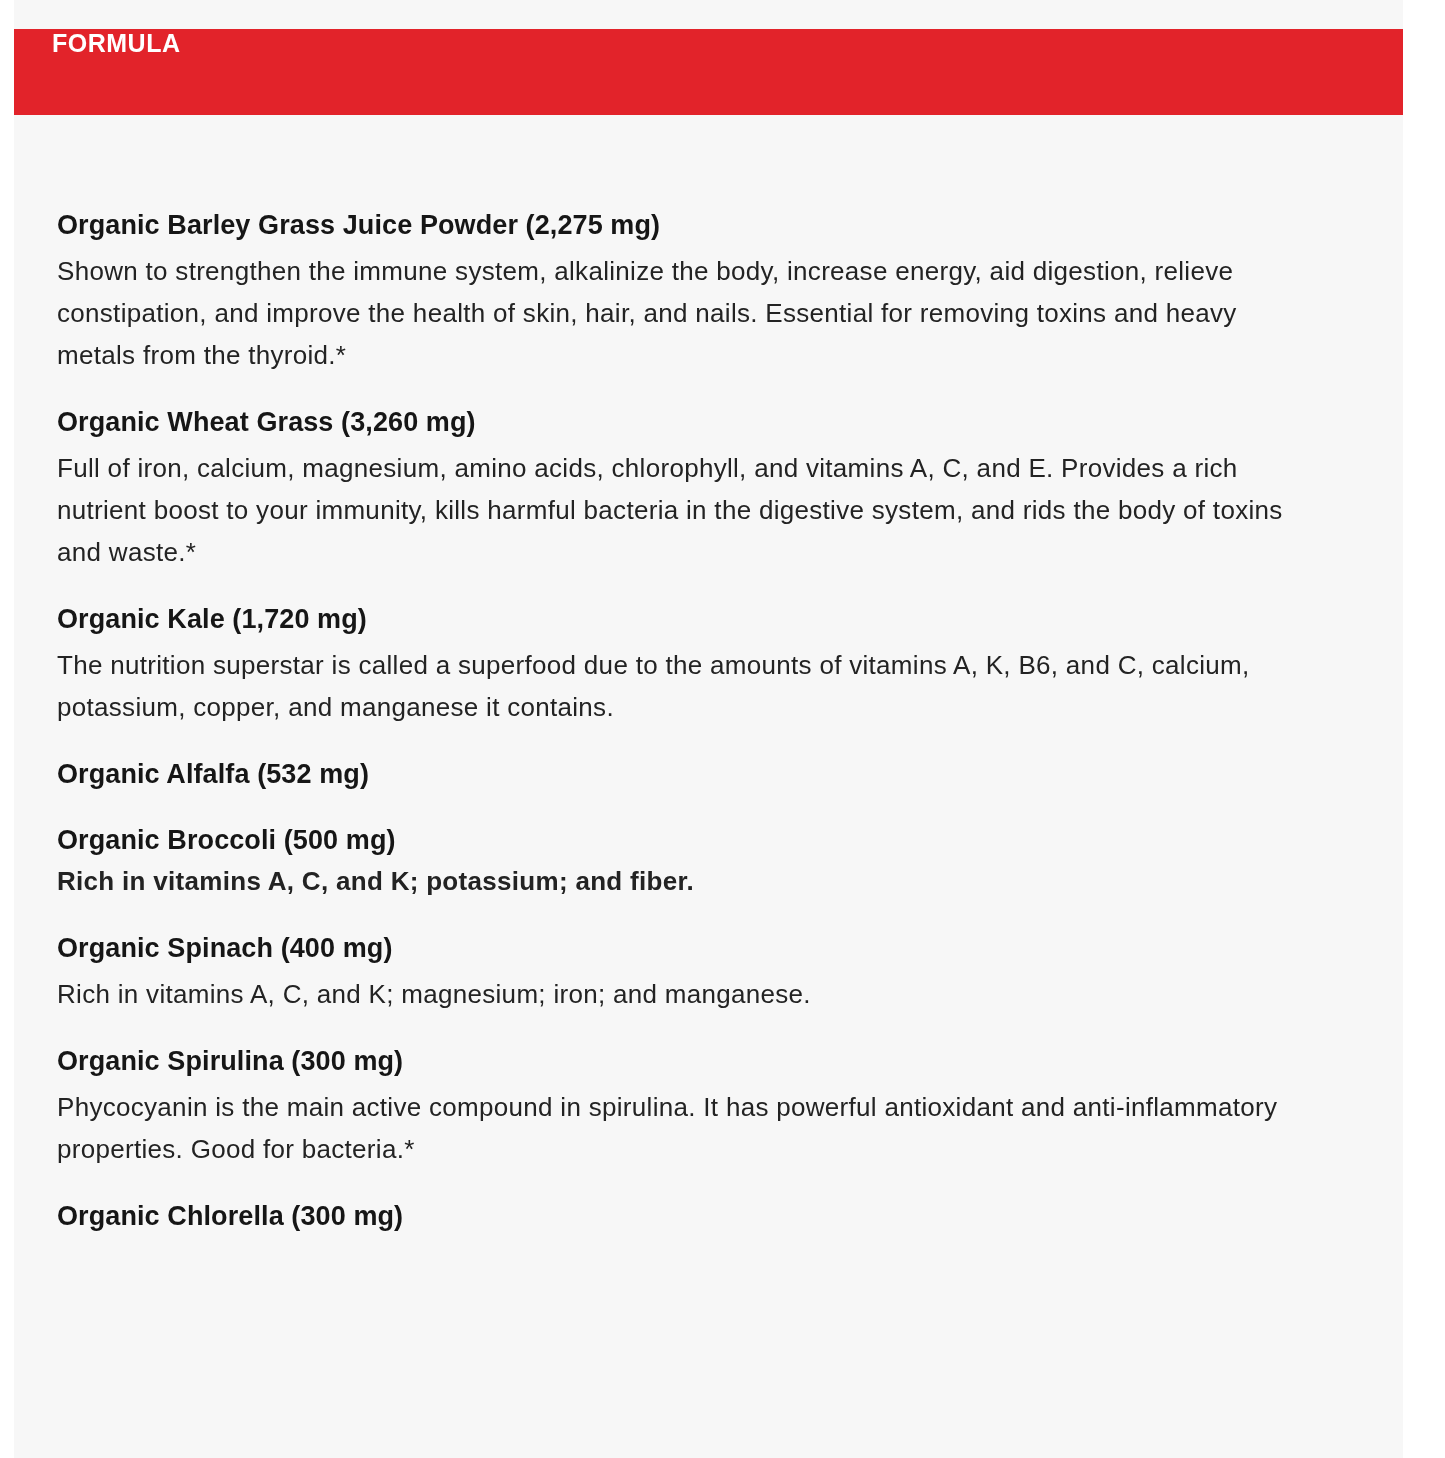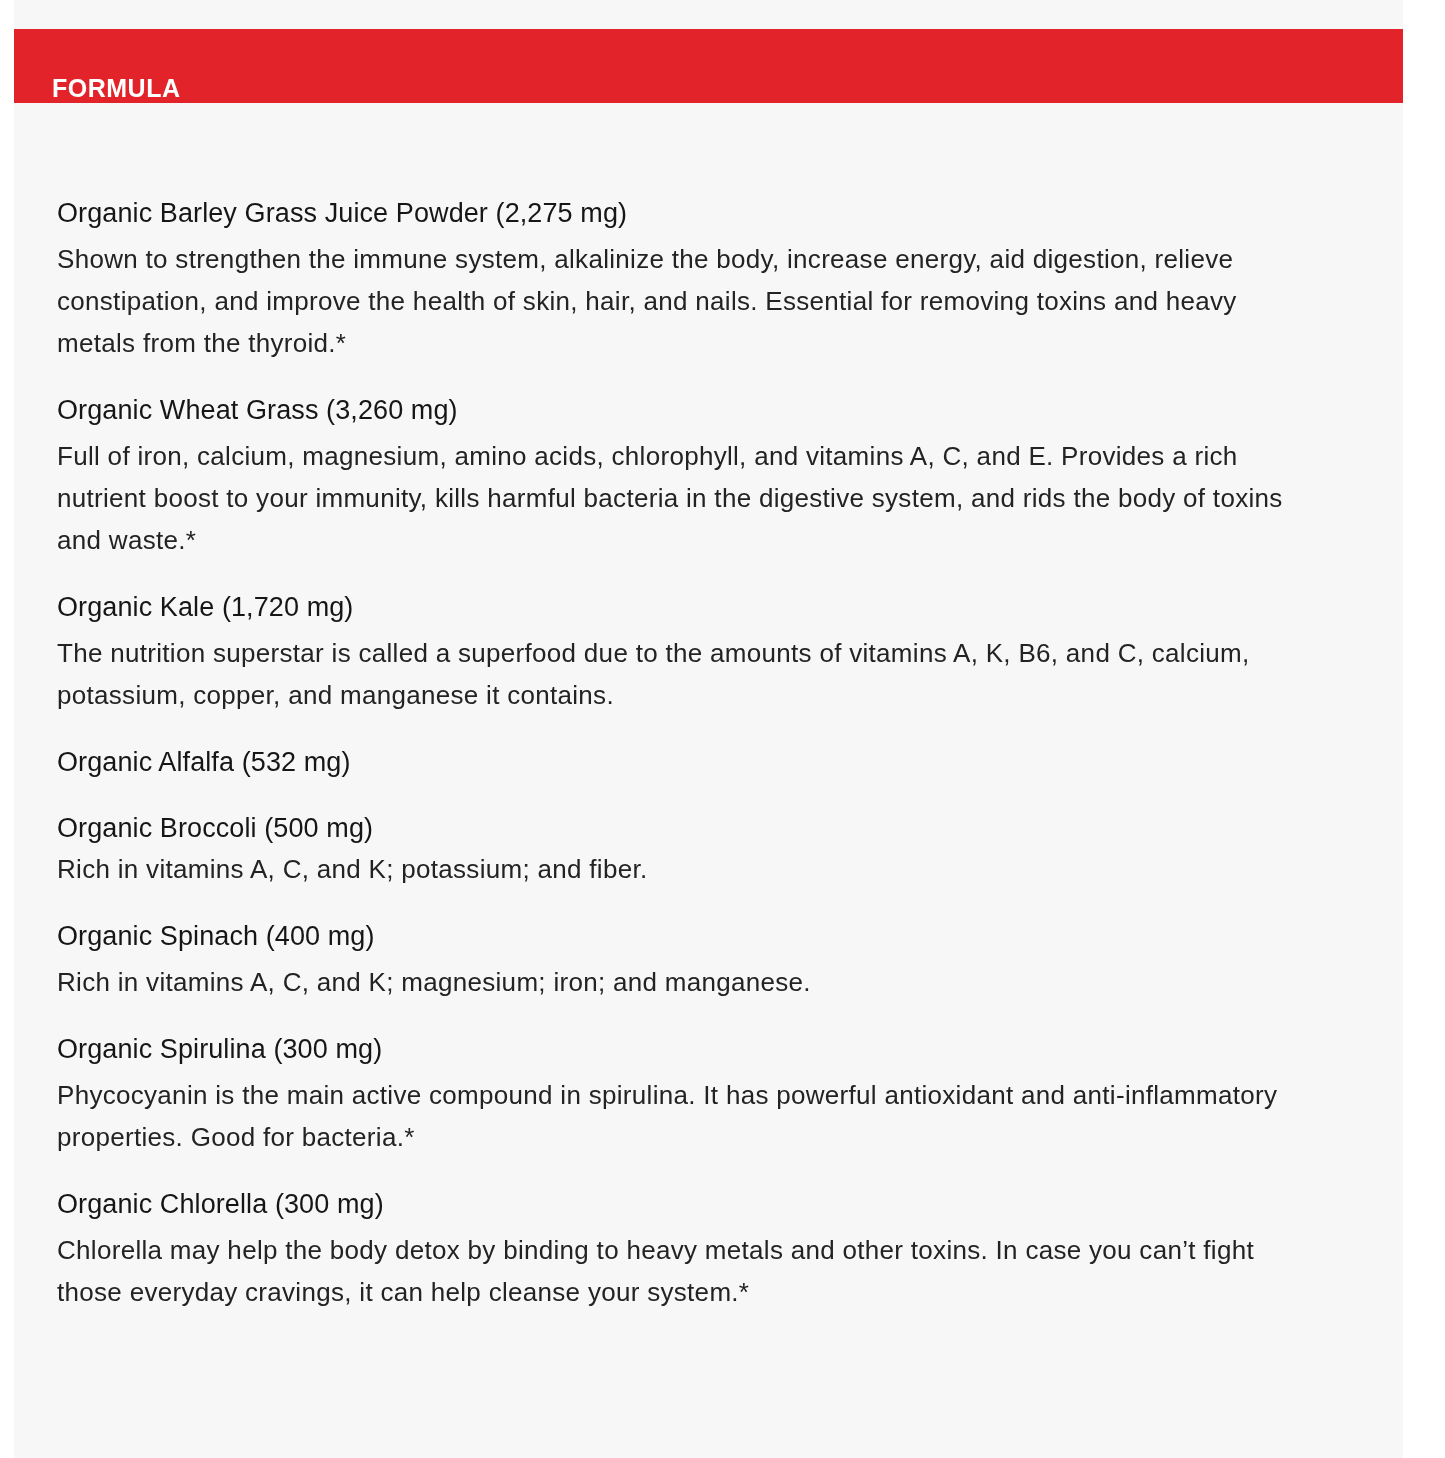--- a/index.html
+++ b/index.html
@@ -25,56 +25,57 @@
   .panel{
     position:absolute;
     left:14px;
     top:0;
     width:1389px;
     min-height:1458px;
     background:var(--panel-bg);
   }
   .header-bar{
     margin-top:29px;
-    height:74px;
+    height:86px;
     background:var(--header-bg);
     display:flex;
-    align-items:flex-end;
+    align-items:flex-start;
     padding-left:38px;
   }
   .header-title{
     color:var(--header-text);
     font-size:25px;
     font-weight:800;
     letter-spacing:0.5px;
   }
   .content{
     padding:90px 50px 38px 43px;
   }
   .ingredient{
     margin-bottom:26px;
   }
   .ingredient-heading{
     font-size:27px;
     line-height:40px;
-    font-weight:400;
+    font-weight:700;
     color:var(--heading-text);
     letter-spacing:0.1px;
   }
   .ingredient-desc{
     font-size:26px;
     line-height:42px;
     font-weight:400;
     color:var(--body-text);
     letter-spacing:0.3px;
     max-width:1260px;
     margin-top:5px;
   }
   .ingredient.tight .ingredient-desc{
     margin-top:0;
+    font-weight:bold;
   }
 </style>
 </head>
 <body>
 
 <div class="page">
   <div class="panel">
 
     <div class="header-bar">
       <div class="header-title">FORMULA</div>
@@ -111,18 +112,17 @@
         <div class="ingredient-desc">Rich in vitamins A, C, and K; magnesium; iron; and manganese.</div>
       </div>
 
       <div class="ingredient">
         <div class="ingredient-heading">Organic Spirulina (300 mg)</div>
         <div class="ingredient-desc">Phycocyanin is the main active compound in spirulina. It has powerful antioxidant and anti-inflammatory properties. Good for bacteria.*</div>
       </div>
 
       <div class="ingredient">
         <div class="ingredient-heading">Organic Chlorella (300 mg)</div>
-        <div class="ingredient-desc">Chlorella may help the body detox by binding to heavy metals and other toxins. In case you can’t fight those everyday cravings, it can help cleanse your system.*</div>
       </div>
 
     </div>
   </div>
 </div>
 
 </body></html>

